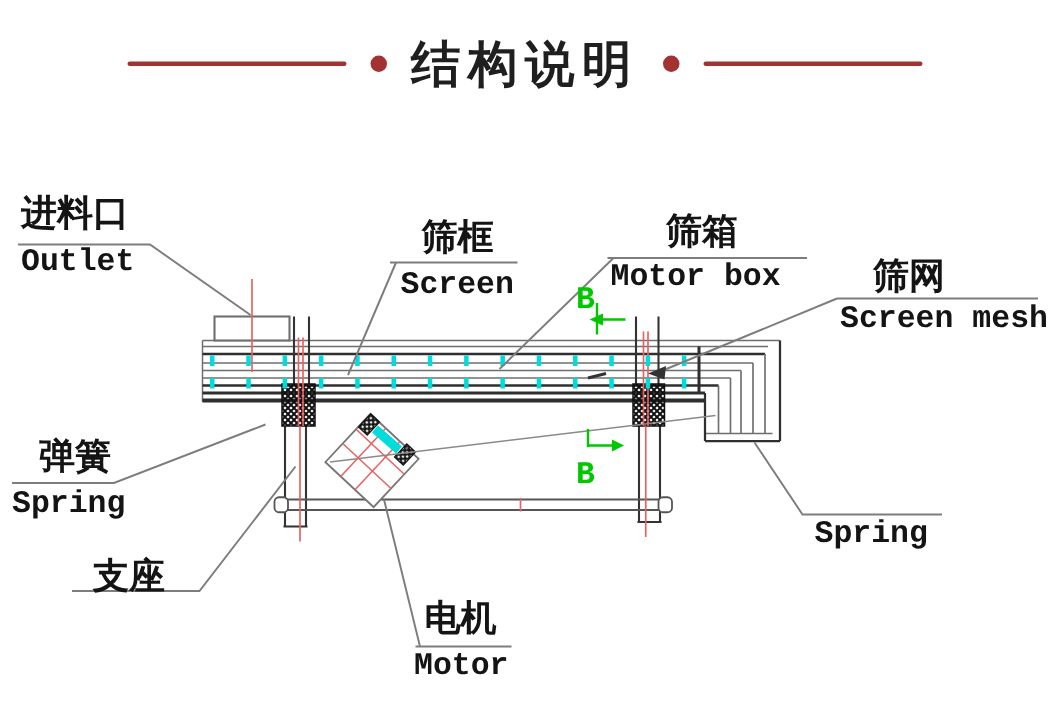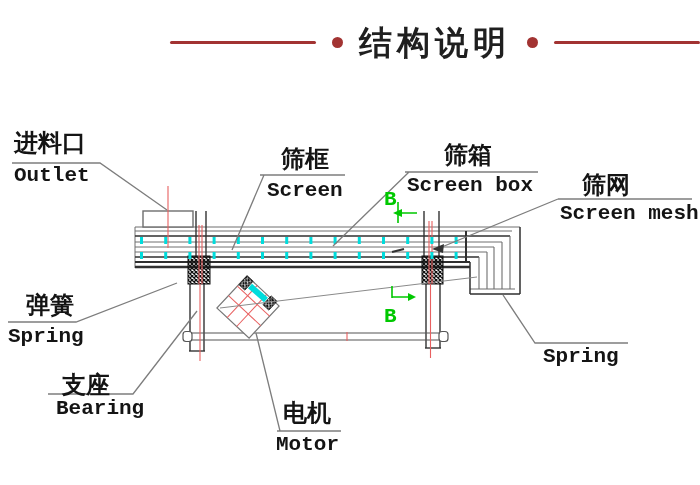--- a/index.html
+++ b/index.html
@@ -3,21 +3,21 @@
 <meta charset="utf-8">
 <style>
   html,body{margin:0;padding:0;background:#fff;}
   .stage{
     position:relative;width:700px;height:485px;background:#ffffff;
     font-family:"Liberation Sans","DejaVu Sans",sans-serif;overflow:hidden;
   }
   
   .title-row{
     position:absolute;left:0;top:20px;width:700px;height:44px;
-    display:flex;align-items:center;justify-content:flex-end;gap:16px;
+    display:flex;align-items:center;justify-content:center;gap:16px;
   }
   .rule{width:146px;height:3px;background:#a23332;border-radius:2px;}
   .dot{width:11px;height:11px;border-radius:50%;background:#a23332;}
   .page-title{
     margin:0;font-size:33px;font-weight:800;color:#1f1f1f;letter-spacing:5px;
     font-family:"Liberation Sans","DejaVu Sans",sans-serif;line-height:1;
   }
   
   .cn{
     position:absolute;font-family:"Liberation Serif","DejaVu Serif",serif;
@@ -204,29 +204,28 @@
     </g>
   </svg>
 
   <div class="cn" style="left:14px;top:130px">进料口</div>
   <div class="en" style="left:14px;top:164px">Outlet</div>
 
   <div class="cn" style="left:281px;top:146px">筛框</div>
   <div class="en" style="left:267px;top:179px">Screen</div>
 
   <div class="cn" style="left:444px;top:142px">筛箱</div>
-  <div class="en" style="left:407px;top:174px">Screen box</div>
+  <div class="en" style="left:407px;top:174px">Motor box</div>
 
   <div class="cn" style="left:582px;top:172px">筛网</div>
   <div class="en" style="left:560px;top:202px">Screen mesh</div>
 
   <div class="cn" style="left:26px;top:292px">弹簧</div>
   <div class="en" style="left:8px;top:325px">Spring</div>
 
   <div class="cn" style="left:62px;top:372px">支座</div>
-  <div class="en" style="left:56px;top:397px">Bearing</div>
 
   <div class="cn" style="left:283px;top:400px">电机</div>
   <div class="en" style="left:276px;top:433px">Motor</div>
 
   <div class="en" style="left:543px;top:345px">Spring</div>
 
 </div>
 
 </body></html>

